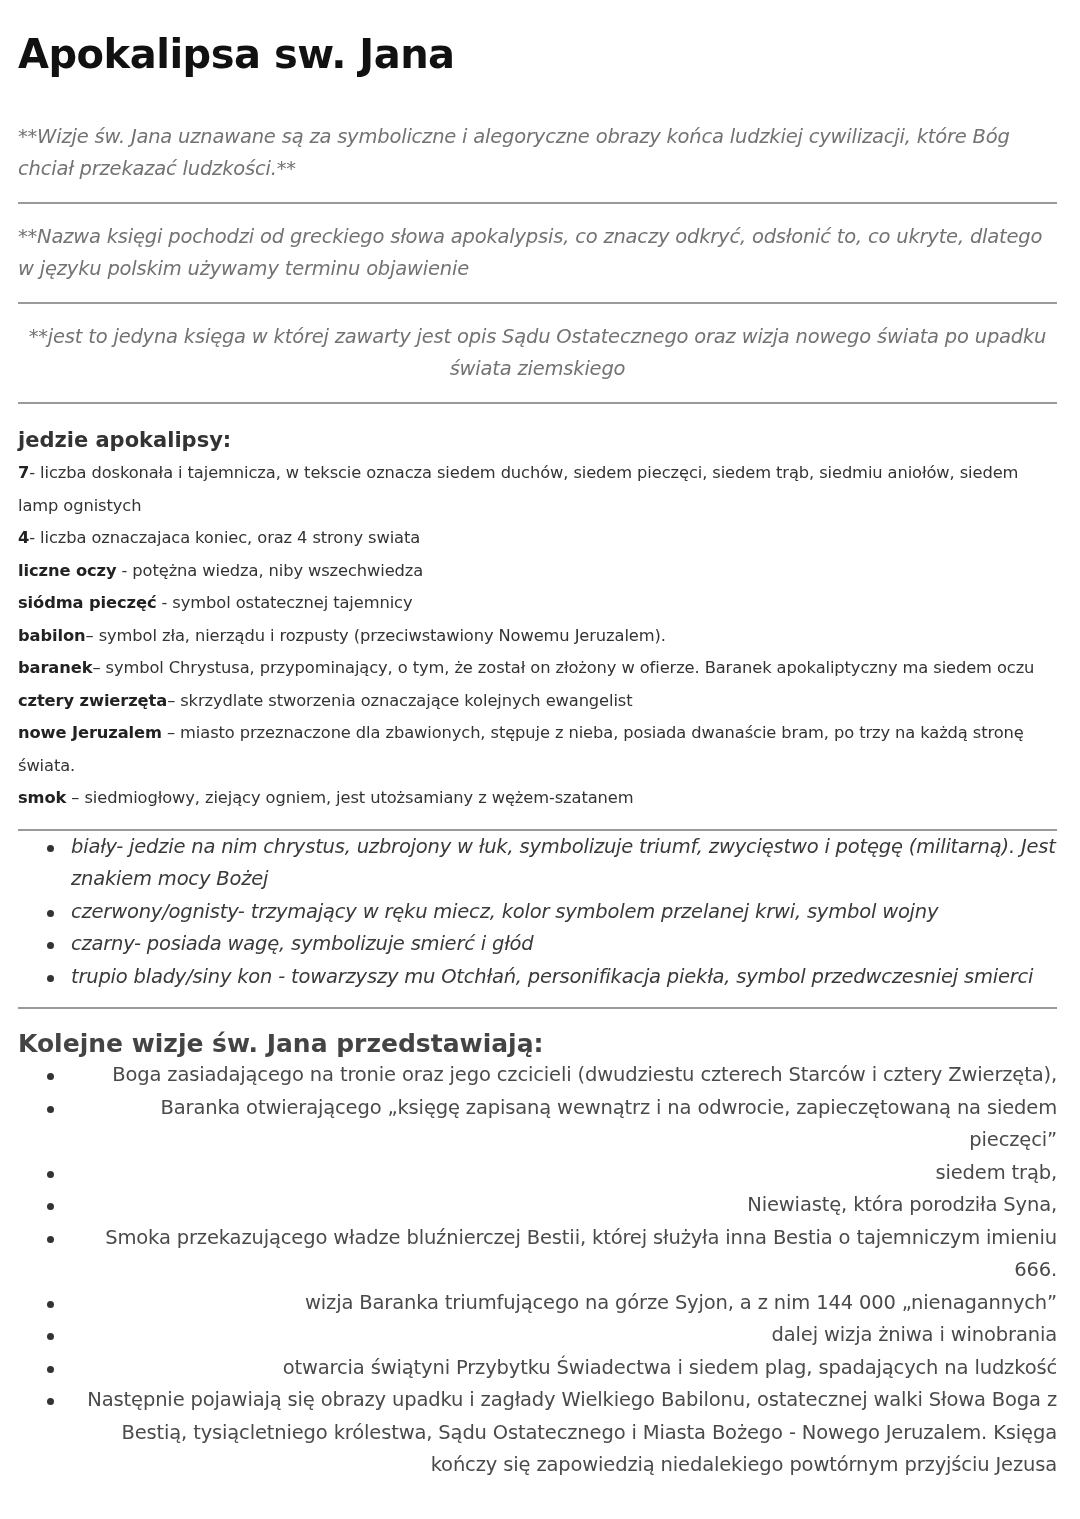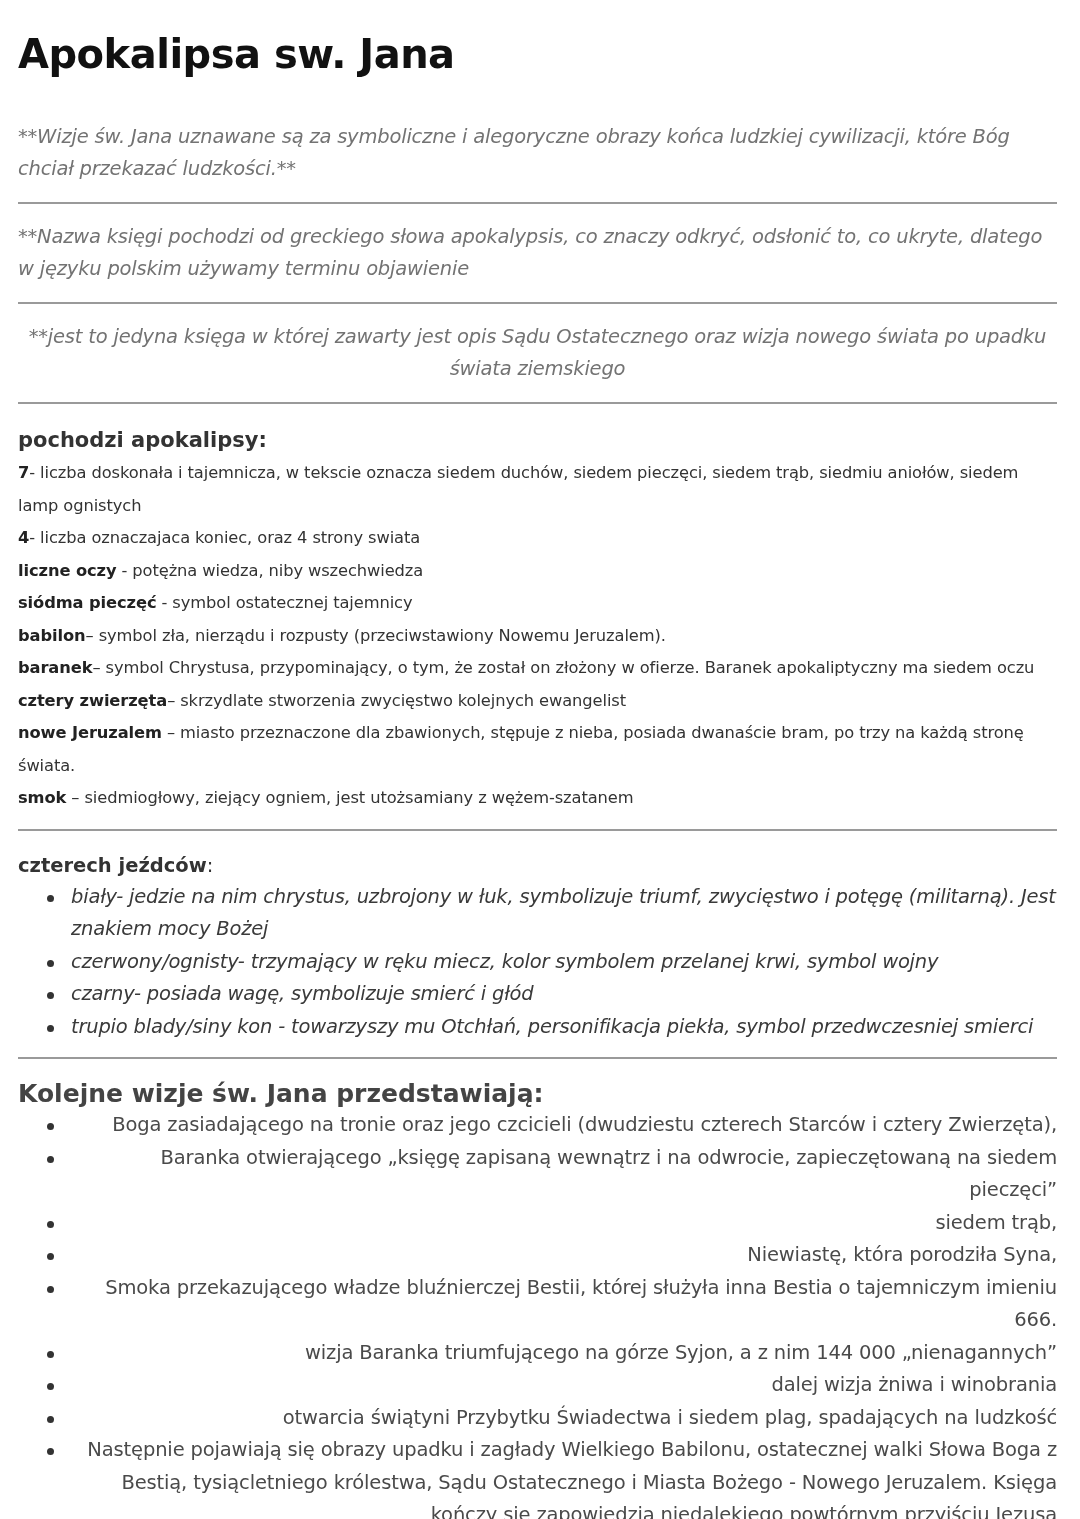--- a/index.html
+++ b/index.html
@@ -108,37 +108,36 @@
   <h1 class="title">Apokalipsa sw. Jana</h1>
 
   <p class="intro p1">**Wizje św. Jana uznawane są za symboliczne i alegoryczne obrazy końca ludzkiej cywilizacji, które Bóg chciał przekazać ludzkości.**</p>
   <hr class="rule r1">
   <p class="intro p2">**Nazwa księgi pochodzi od greckiego słowa apokalypsis, co znaczy odkryć, odsłonić to, co ukryte, dlatego w języku polskim używamy terminu objawienie</p>
   <hr class="rule r2">
   <p class="intro p3">**jest to jedyna księga w której zawarty jest opis Sądu Ostatecznego oraz wizja nowego świata po upadku świata ziemskiego</p>
   <hr class="rule r3">
 
   <section class="symbols">
-    <h2 class="section-heading">pochodzi apokalipsy:</h2>
+    <h2 class="section-heading">jedzie apokalipsy:</h2>
     <ul class="sym-list">
       <li><span class="term">7</span><span>- liczba doskonała i tajemnicza, w tekscie oznacza siedem duchów, siedem pieczęci, siedem trąb, siedmiu aniołów, siedem lamp ognistych</span></li>
       <li><span class="term">4</span><span>- liczba oznaczajaca koniec, oraz 4 strony swiata</span></li>
       <li><span class="term">liczne oczy</span><span> - potężna wiedza, niby wszechwiedza</span></li>
       <li><span class="term">siódma pieczęć</span><span> - symbol ostatecznej tajemnicy</span></li>
       <li><span class="term">babilon</span><span>– symbol zła, nierządu i rozpusty (przeciwstawiony Nowemu Jeruzalem).</span></li>
       <li><span class="term">baranek</span><span>– symbol Chrystusa, przypominający, o tym, że został on złożony w ofierze. Baranek apokaliptyczny ma siedem oczu</span></li>
-      <li><span class="term">cztery zwierzęta</span><span>– skrzydlate stworzenia zwycięstwo kolejnych ewangelist</span></li>
+      <li><span class="term">cztery zwierzęta</span><span>– skrzydlate stworzenia oznaczające kolejnych ewangelist</span></li>
       <li><span class="term">nowe Jeruzalem</span><span> – miasto przeznaczone dla zbawionych, stępuje z nieba, posiada dwanaście bram, po trzy na każdą stronę świata.</span></li>
       <li><span class="term">smok</span><span> – siedmiogłowy, ziejący ogniem, jest utożsamiany z wężem-szatanem</span></li>
     </ul>
   </section>
   <hr class="rule r4">
 
   <section class="riders">
-    <h2 class="section-heading"><span>czterech jeźdców</span><span class="colon">:</span></h2>
     <ul class="bullet-list">
       <li>biały- jedzie na nim chrystus, uzbrojony w łuk, symbolizuje triumf, zwycięstwo i potęgę (militarną). Jest znakiem mocy Bożej</li>
       <li>czerwony/ognisty- trzymający w ręku miecz, kolor symbolem przelanej krwi, symbol wojny</li>
       <li>czarny- posiada wagę, symbolizuje smierć i głód</li>
       <li>trupio blady/siny kon - towarzyszy mu Otchłań, personifikacja piekła, symbol przedwczesniej smierci</li>
     </ul>
   </section>
   <hr class="rule r5">
 
   <section class="visions">

